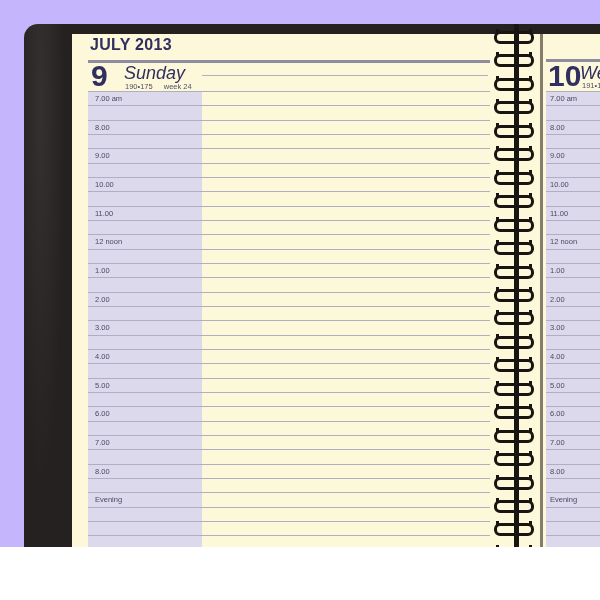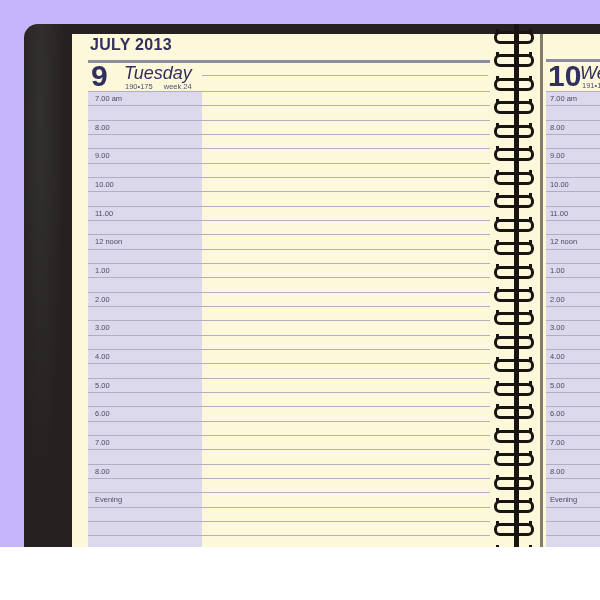--- a/index.html
+++ b/index.html
@@ -66,21 +66,21 @@
 <div class="scene">
 
   <div class="cover-top"></div>
   <div class="cover-left"></div>
 
   <div class="paper">
 
     <div class="month-header">JULY 2013</div>
     <div class="header-rule"></div>
     <div class="day-number">9</div>
-    <div class="day-name">Tuesday</div>
+    <div class="day-name">Sunday</div>
     <div class="day-meta">
       <span>190•175</span>
       <span>week 24</span>
     </div>
     <div class="notes-line"></div>
 
     <div class="grid grid-left">
       <div class="time-col"></div>
     <div class="row label-row">
           <span class="time-label">7.00 am</span>

